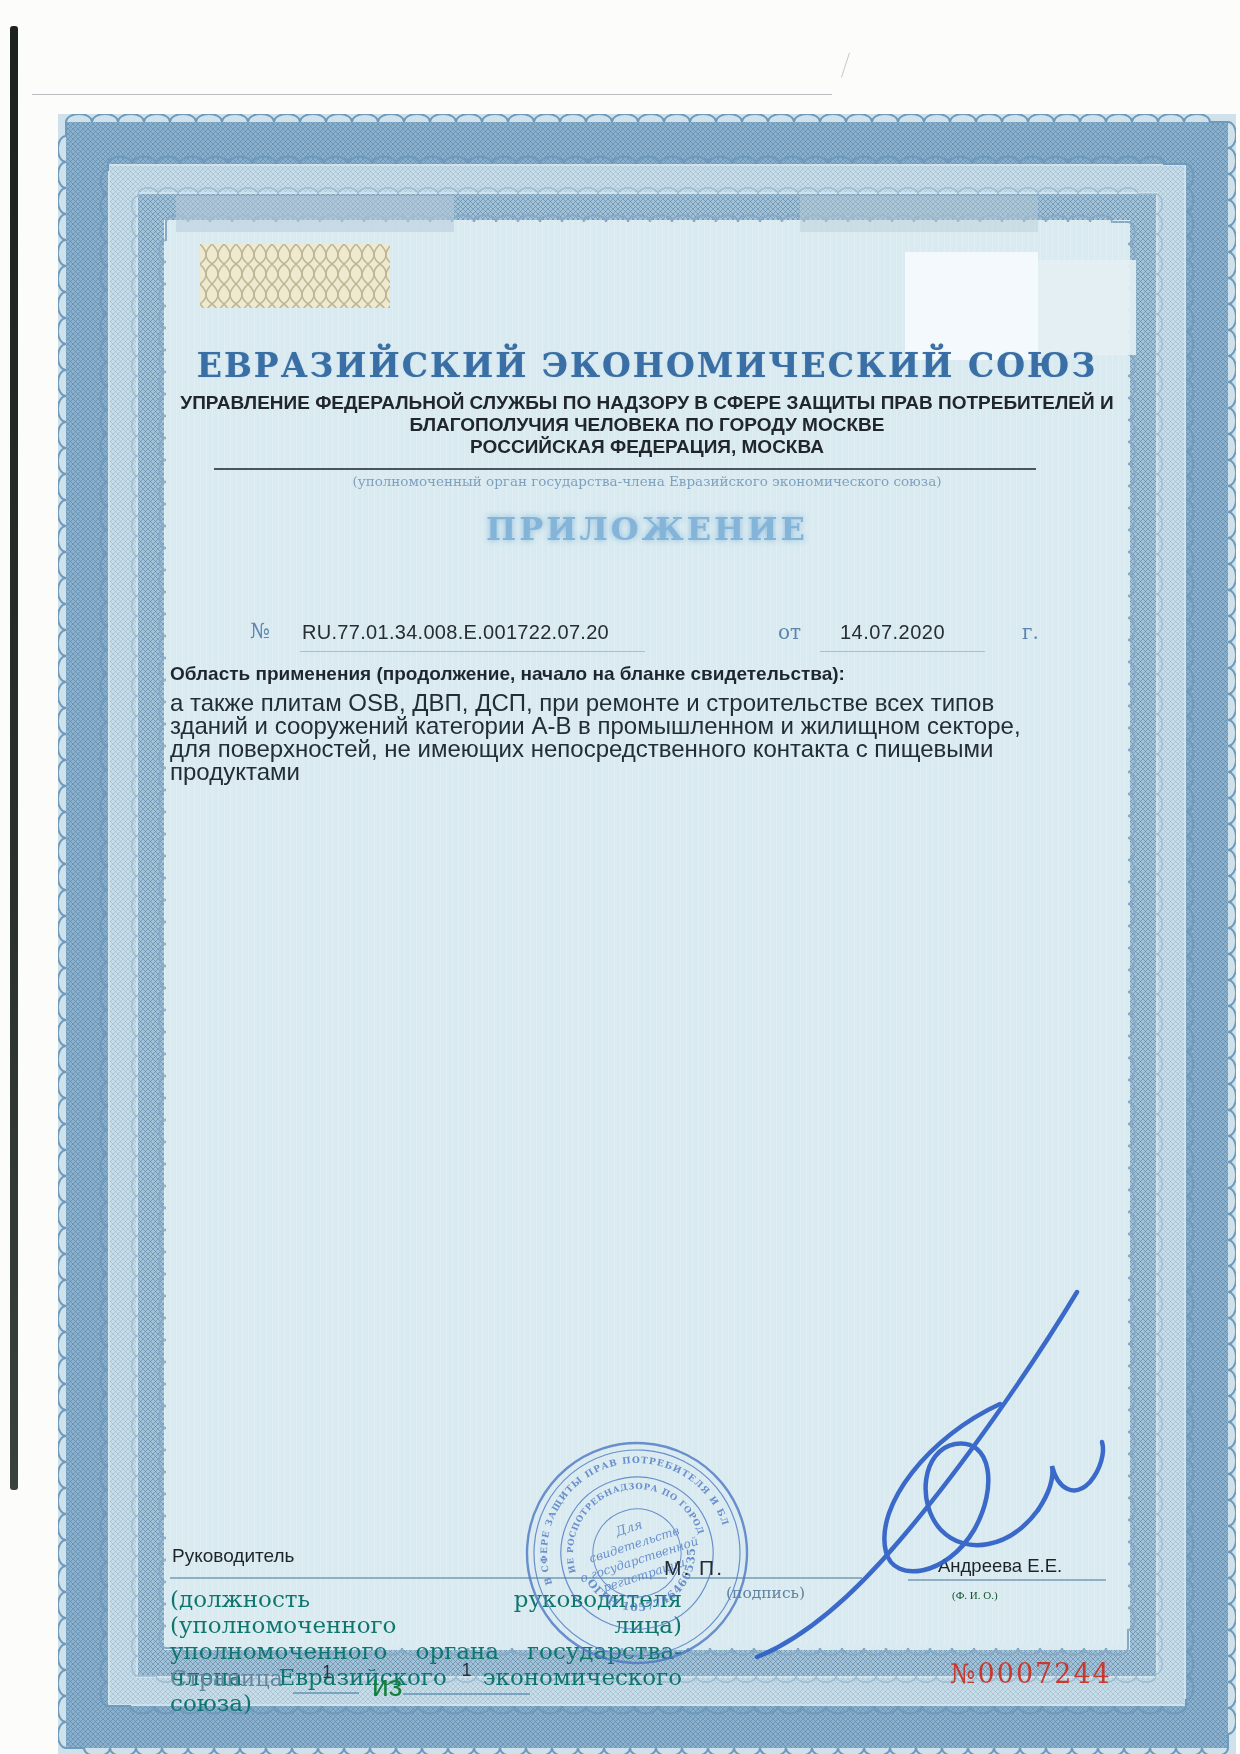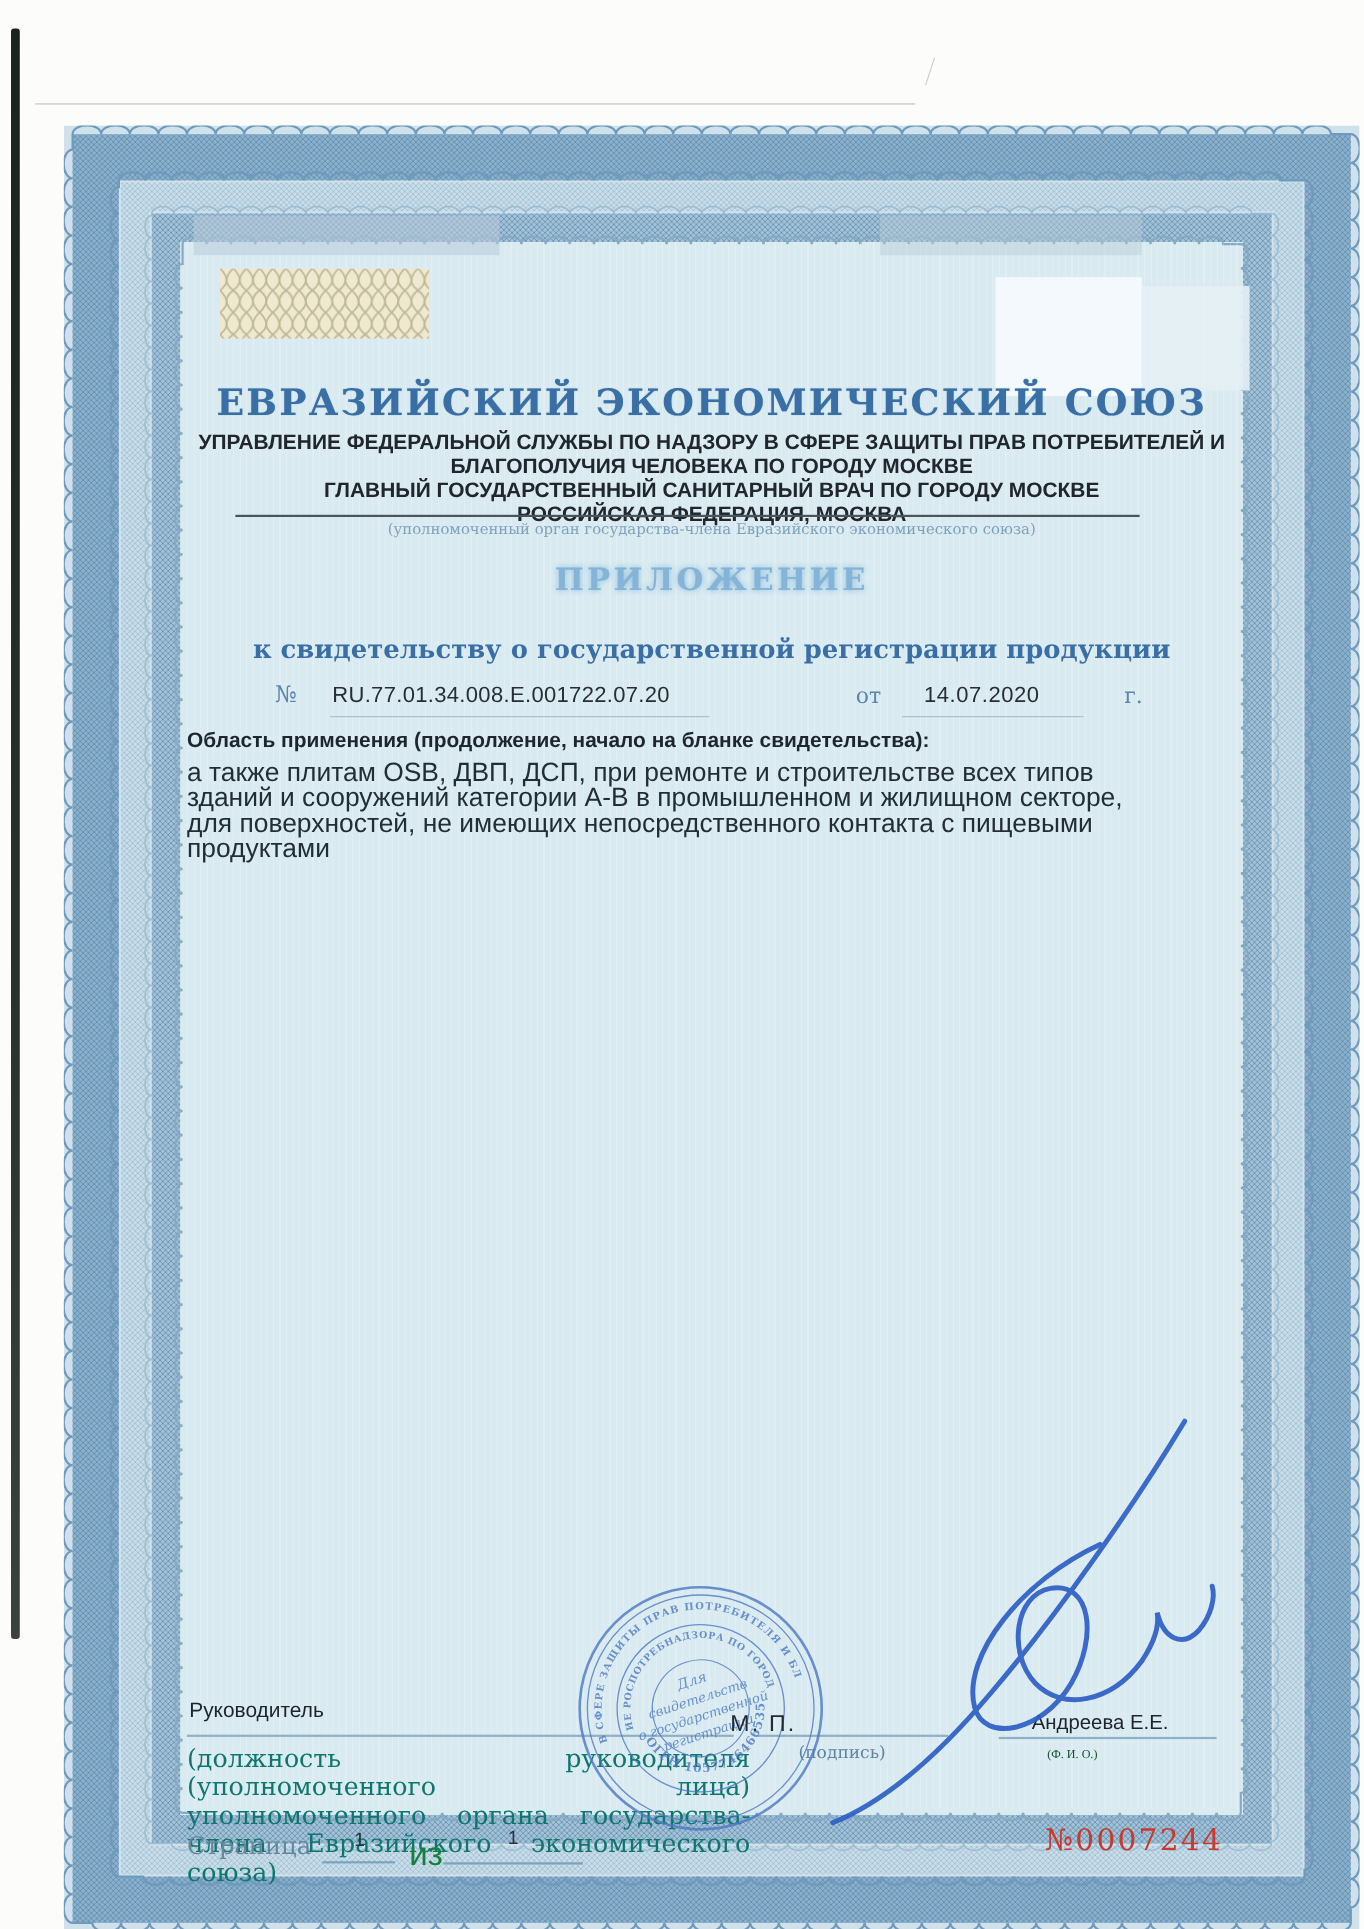--- a/index.html
+++ b/index.html
@@ -24,21 +24,21 @@
   .holo{left:200px;top:244px;width:190px;height:64px;z-index:15;}
 
   
   .layer{left:0;top:0;width:1240px;height:1378px;z-index:30;}
   .centered{left:170px;width:954px;text-align:center;}
   .union-title{top:346px;font-family:"DejaVu Serif","Liberation Serif",serif;font-weight:bold;
      font-size:33px;color:#3a6fa6;letter-spacing:2px;text-shadow:0 0 1px rgba(58,111,166,.5);}
   .authority{top:392px;font-size:19px;font-weight:600;color:#20262c;line-height:22px;}
   .rule-dark{left:214px;top:468px;width:822px;height:2px;background:#49545c;z-index:29;}
   .authority-note{top:473px;font-family:"DejaVu Serif","Liberation Serif",serif;font-size:13.5px;color:#7fa0bd;z-index:28;}
-  .doc-title{top:510px;font-family:"DejaVu Serif","Liberation Serif",serif;font-weight:bold;font-size:28px;
+  .doc-title{top:510px;font-family:"DejaVu Serif","Liberation Serif",serif;font-weight:bold;font-size:32px;
      letter-spacing:3px;color:#84b4d8;text-shadow:0 0 6px rgba(132,180,216,.95);}
   .doc-subtitle{top:576px;font-family:"DejaVu Serif","Liberation Serif",serif;font-weight:bold;
      font-size:23.5px;color:#3a6fa6;}
   .lbl-blue{font-family:"DejaVu Serif","Liberation Serif",serif;color:#5d86ae;}
   .num-label{left:250px;top:619px;font-size:21px;}
   .num-value{left:302px;top:621px;font-size:20px;color:#262d34;letter-spacing:.3px;}
   .date-label{left:778px;top:620px;font-size:20px;}
   .date-value{left:840px;top:621px;font-size:20px;color:#262d34;letter-spacing:.5px;}
   .year-suffix{left:1022px;top:620px;font-size:20px;}
   .u-num{left:300px;top:651px;width:345px;height:1px;background:rgba(100,140,170,.45);}
@@ -124,28 +124,26 @@
     <rect width="190" height="64" fill="url(#ogee)" opacity="0.9"></rect>
   </svg>
 
   <div class="abs layer">
 
     <div class="abs centered union-title">ЕВРАЗИЙСКИЙ ЭКОНОМИЧЕСКИЙ СОЮЗ</div>
 
     <div class="abs centered authority">
       <div>УПРАВЛЕНИЕ ФЕДЕРАЛЬНОЙ СЛУЖБЫ ПО НАДЗОРУ В СФЕРЕ ЗАЩИТЫ ПРАВ ПОТРЕБИТЕЛЕЙ И</div>
       <div>БЛАГОПОЛУЧИЯ ЧЕЛОВЕКА ПО ГОРОДУ МОСКВЕ</div>
-      <div>ГЛАВНЫЙ ГОСУДАРСТВЕННЫЙ САНИТАРНЫЙ ВРАЧ ПО ГОРОДУ МОСКВЕ</div>
       <div>РОССИЙСКАЯ ФЕДЕРАЦИЯ, МОСКВА</div>
     </div>
     <div class="abs rule-dark"></div>
     <div class="abs centered authority-note">(уполномоченный орган государства-члена Евразийского экономического союза)</div>
 
     <div class="abs centered doc-title">ПРИЛОЖЕНИЕ</div>
-    <div class="abs centered doc-subtitle">к свидетельству о государственной регистрации продукции</div>
 
     <span class="abs lbl-blue num-label">№</span>
     <span class="abs num-value">RU.77.01.34.008.Е.001722.07.20</span>
     <span class="abs lbl-blue date-label">от</span>
     <span class="abs date-value">14.07.2020</span>
     <span class="abs lbl-blue year-suffix">г.</span>
     <div class="abs u-num"></div>
     <div class="abs u-date"></div>
 
     <div class="abs scope-head">Область применения (продолжение, начало на бланке свидетельства):</div>

